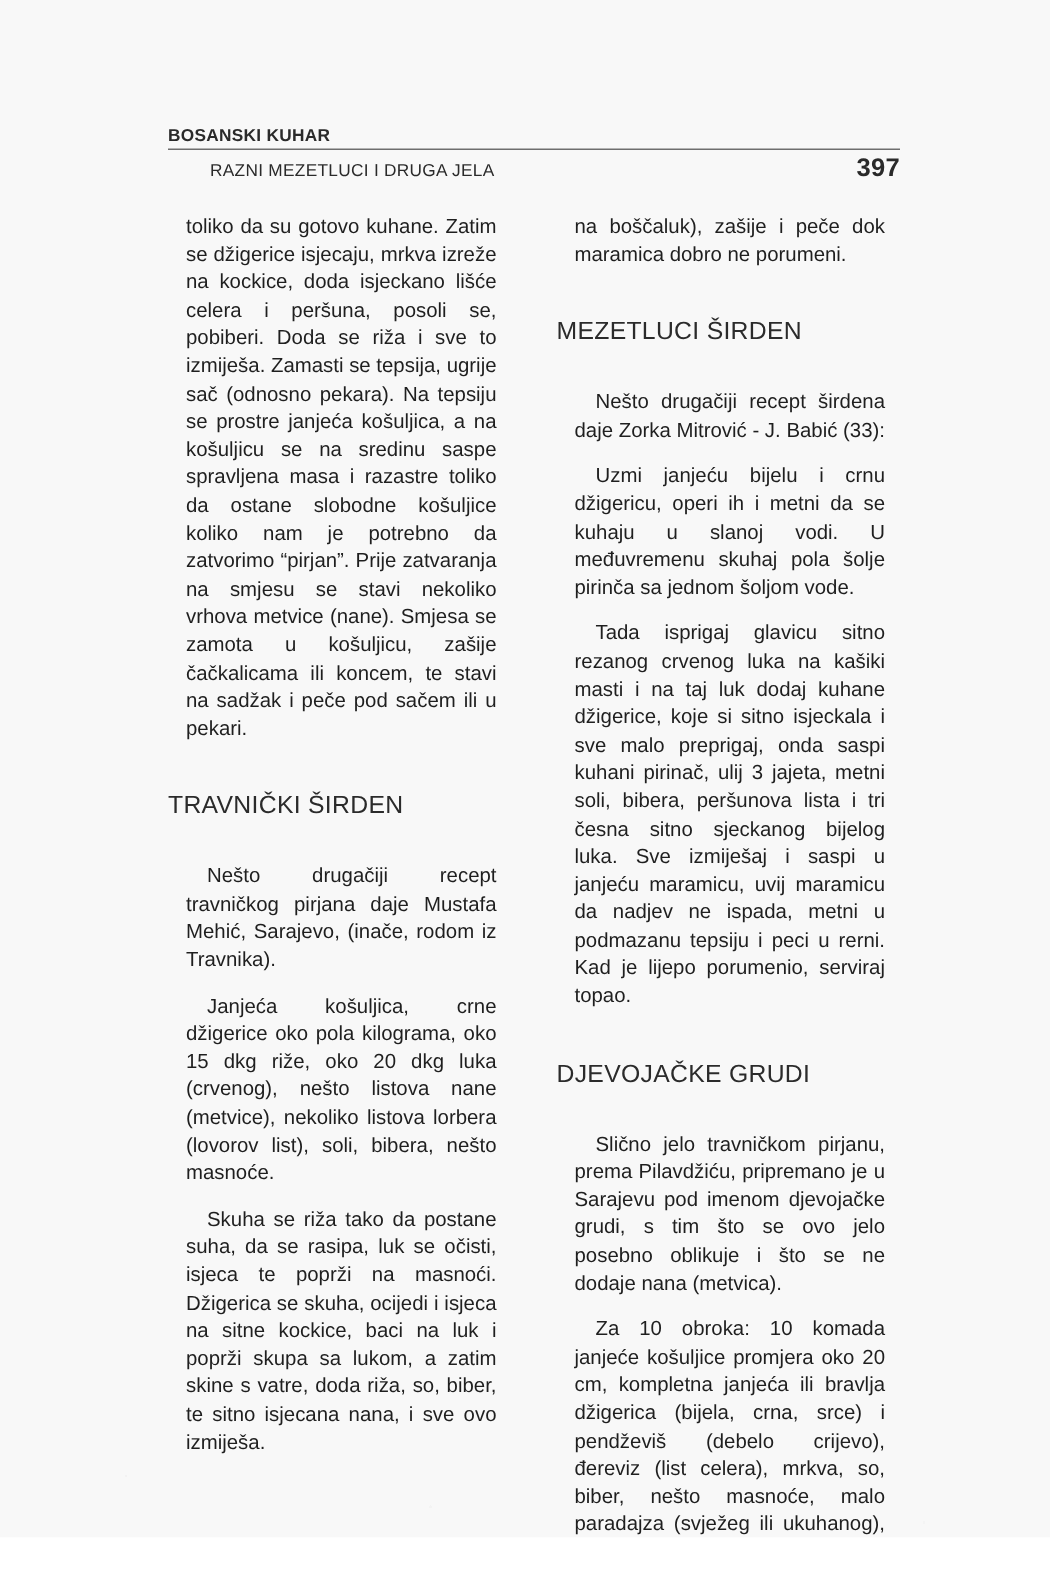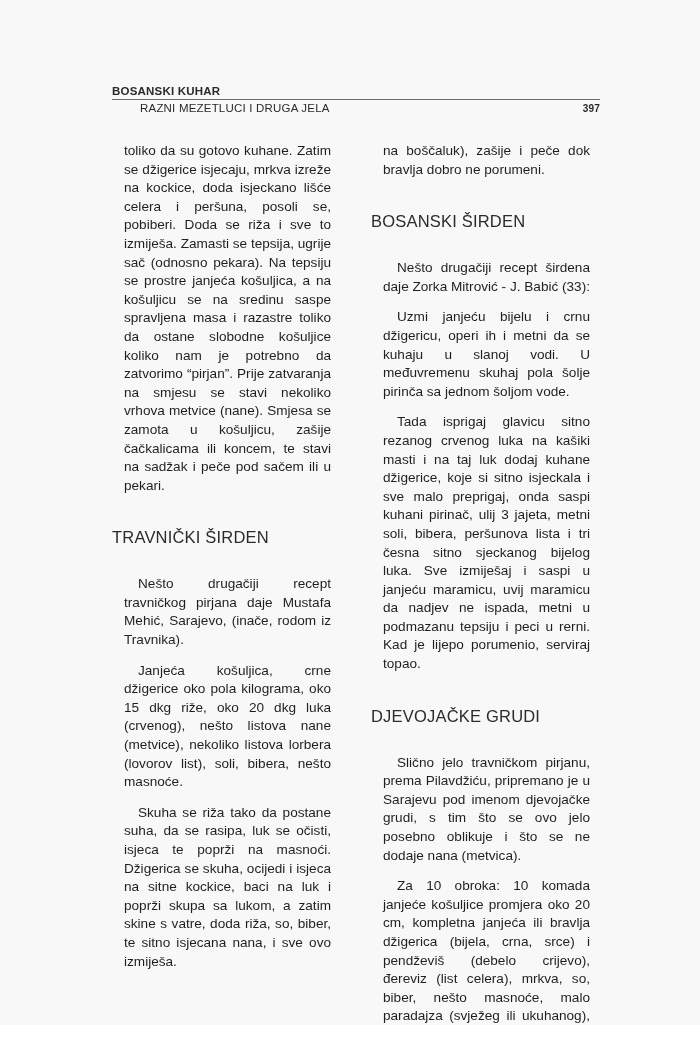--- a/index.html
+++ b/index.html
@@ -41,21 +41,21 @@
     align-items: baseline;
     margin-top: 2px;
     padding-left: 28px;
   }
   .header-section {
     font-size: 11.5px;
     letter-spacing: 0.2px;
     color: #2a2a2a;
   }
   .header-pageno {
-    font-size: 10px;
+    font-size: 17px;
     font-weight: bold;
     letter-spacing: 0.2px;
     color: #2a2a2a;
   }
 
   
   .columns {
     position: absolute;
     left: 112px;
     top: 130px;
@@ -133,24 +133,24 @@
       <h2 class="section-heading">TRAVNIČKI ŠIRDEN</h2>
       <div class="spacer-after-heading"></div>
 
       <p class="para indent">Nešto drugačiji recept travničkog pirjana daje Mustafa Mehić, Sarajevo, (inače, rodom iz Travnika).</p>
       <p class="para indent">Janjeća košuljica, crne džigerice oko pola kilograma, oko 15 dkg riže, oko 20 dkg luka (crvenog), nešto listova nane (metvice), nekoliko listova lorbera (lovorov list), soli, bibera, nešto masnoće.</p>
       <p class="para indent">Skuha se riža tako da postane suha, da se rasipa, luk se očisti, isjeca te poprži na masnoći. Džigerica se skuha, ocijedi i isjeca na sitne kockice, baci na luk i poprži skupa sa lukom, a zatim skine s vatre, doda riža, so, biber, te sitno isjecana nana, i sve ovo izmiješa.</p>
     </div>
 
     <div class="col">
 
-      <p class="para">na boščaluk), zašije i peče dok bravlja dobro ne porumeni.</p>
+      <p class="para">na boščaluk), zašije i peče dok maramica dobro ne porumeni.</p>
 
       <div class="spacer-before-heading"></div>
-      <h2 class="section-heading">BOSANSKI ŠIRDEN</h2>
+      <h2 class="section-heading">MEZETLUCI ŠIRDEN</h2>
       <div class="spacer-after-heading"></div>
 
       <p class="para indent">Nešto drugačiji recept širdena daje Zorka Mitrović - J. Babić (33):</p>
       <p class="para indent">Uzmi janjeću bijelu i crnu džigericu, operi ih i metni da se kuhaju u slanoj vodi. U međuvremenu skuhaj pola šolje pirinča sa jednom šoljom vode.</p>
       <p class="para indent">Tada isprigaj glavicu sitno rezanog crvenog luka na kašiki masti i na taj luk dodaj kuhane džigerice, koje si sitno isjeckala i sve malo preprigaj, onda saspi kuhani pirinač, ulij 3 jajeta, metni soli, bibera, peršunova lista i tri česna sitno sjeckanog bijelog luka. Sve izmiješaj i saspi u janjeću maramicu, uvij maramicu da nadjev ne ispada, metni u podmazanu tepsiju i peci u rerni. Kad je lijepo porumenio, serviraj topao.</p>
 
       <div class="spacer-before-heading"></div>
       <h2 class="section-heading">DJEVOJAČKE GRUDI</h2>
       <div class="spacer-after-heading"></div>
 

